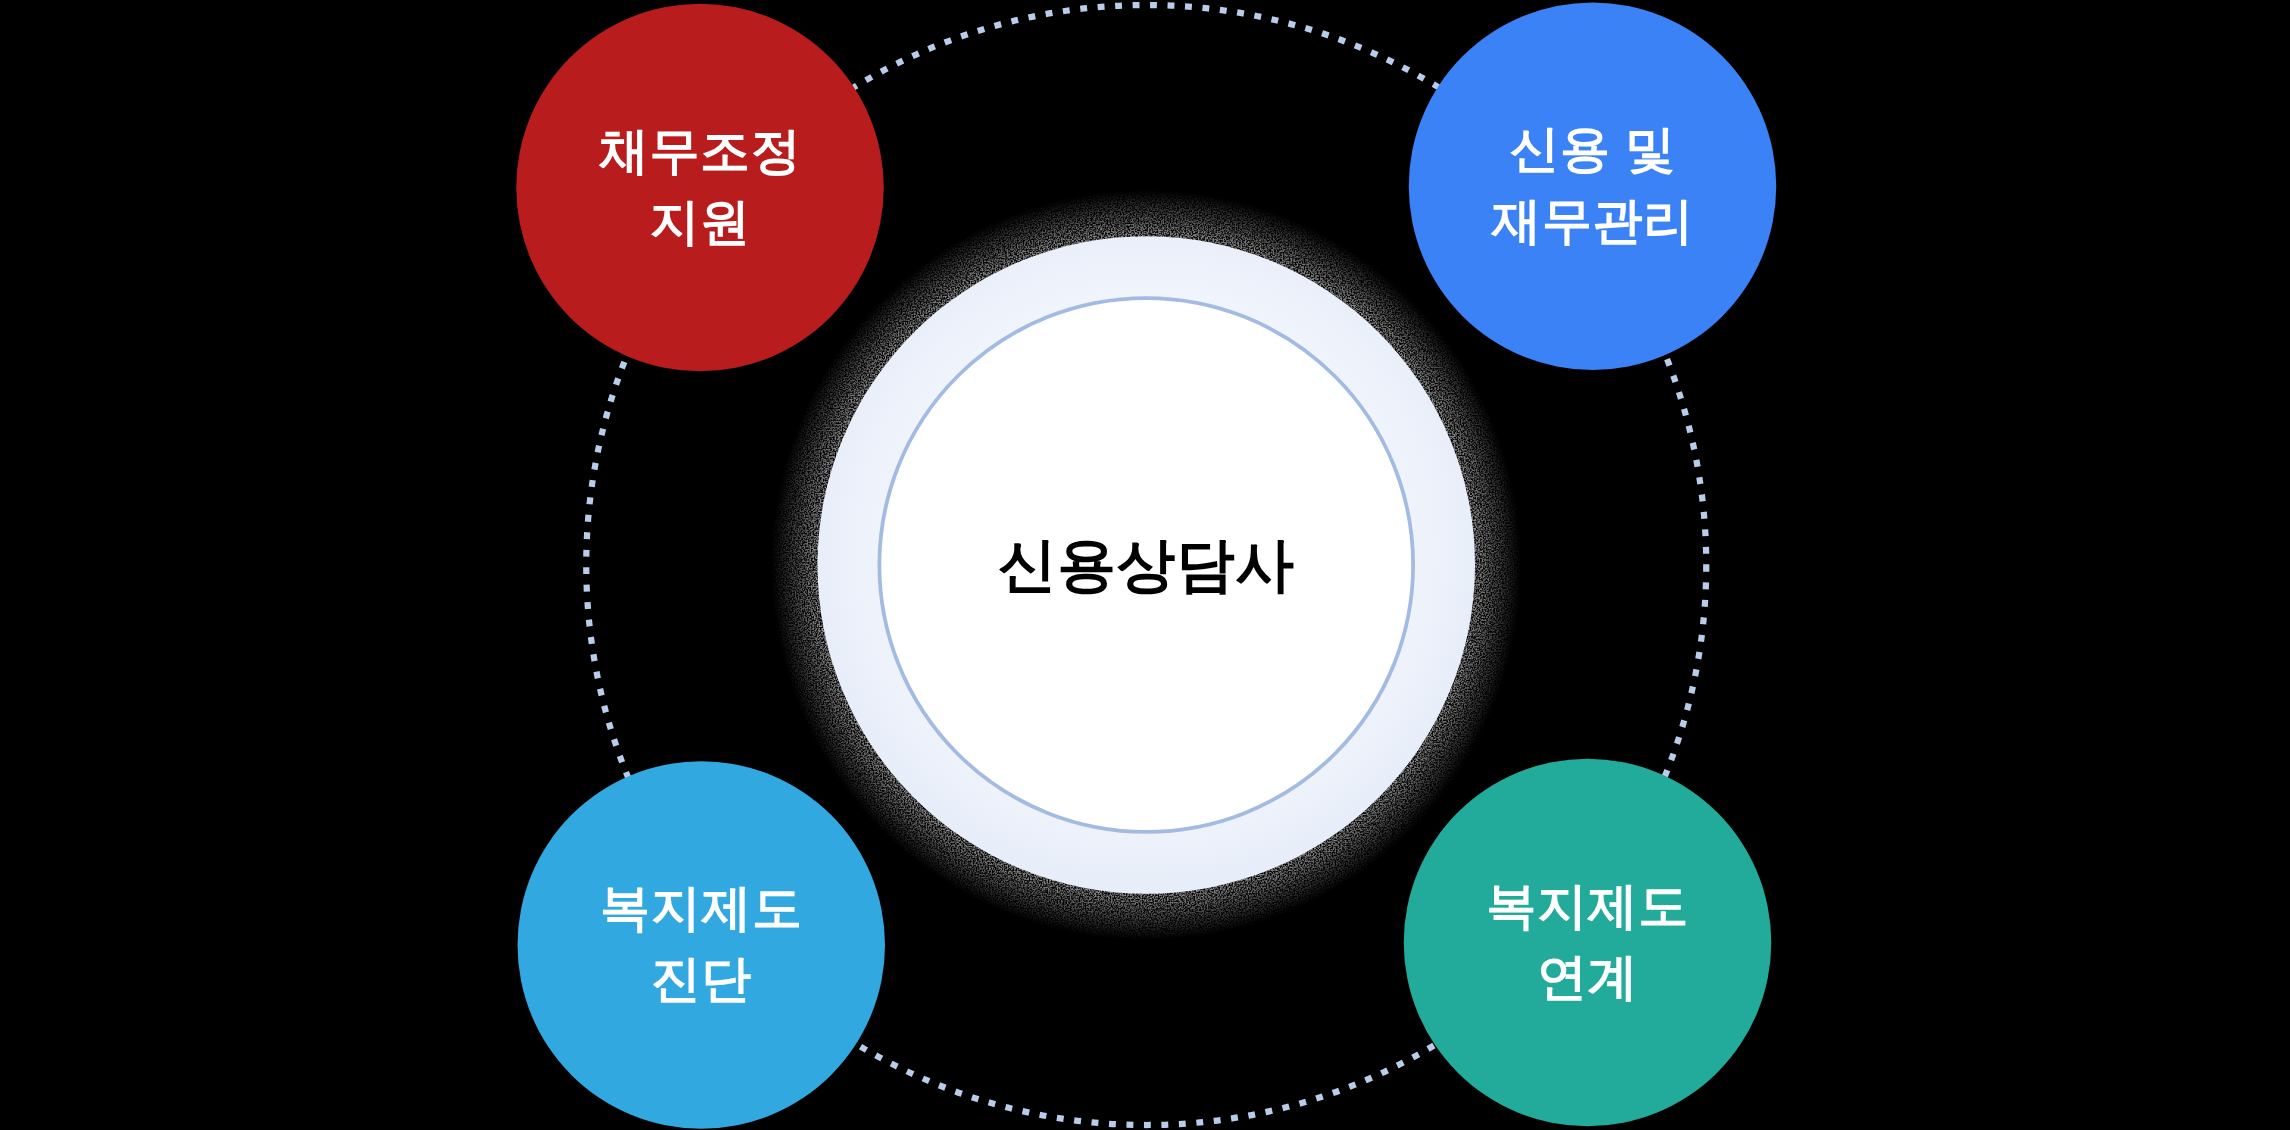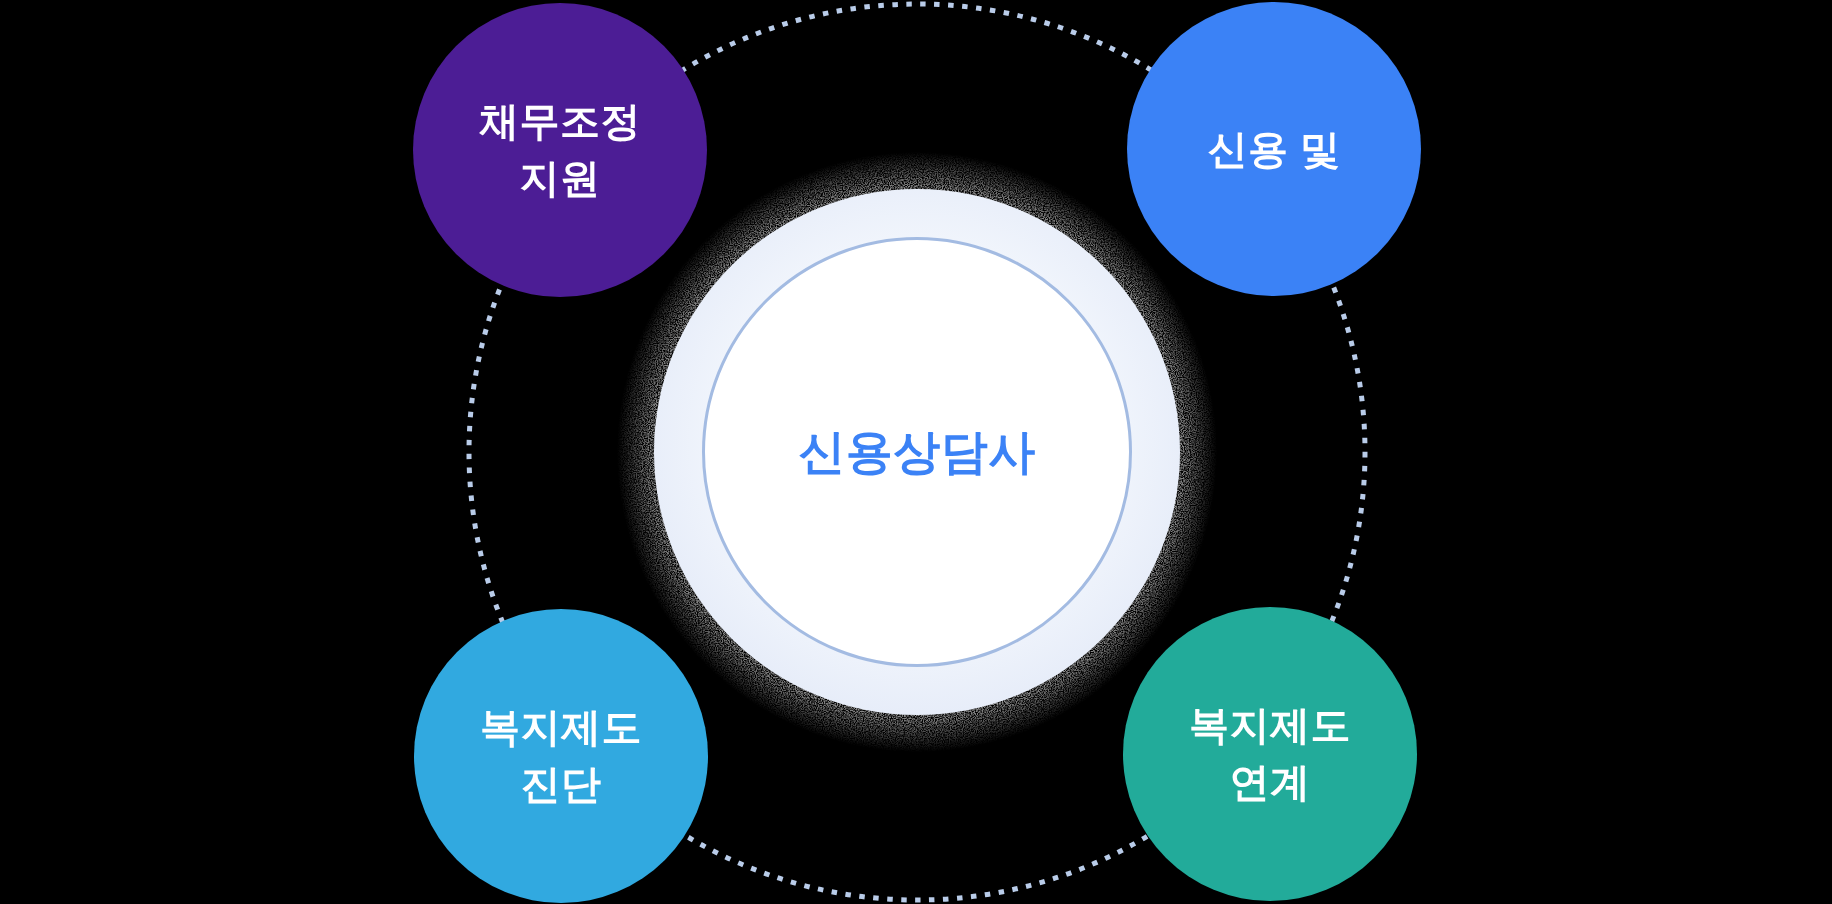--- a/index.html
+++ b/index.html
@@ -28,21 +28,21 @@
     width: 430px; height: 430px;
     box-sizing: border-box;
     border-radius: 50%;
     background: #FFFFFF;
     border: 3px solid #A3BBE2;
     display: flex;
     align-items: center;
     justify-content: center;
     font-size: 47px;
     font-weight: 700;
-    color: #3b82f6;
+    color: #000000;
     letter-spacing: 0.5px;
   }
 
   .bubble {
     position: absolute;
     width: 294px; height: 294px;
     border-radius: 50%;
     display: flex;
     flex-direction: column;
     align-items: center;
@@ -83,27 +83,28 @@
     </defs>
     <circle cx="310" cy="310" r="300" fill="url(#haloFade)" filter="url(#dither)"></circle>
   </svg>
 
   <div class="center-pale"></div>
 
   <div class="center-white" style="border-color: rgb(163, 187, 226);">
     <span>신용상담사</span>
   </div>
 
-  <div class="bubble tl" style="background: #4c1d95;">
+  <div class="bubble tl" style="background: #b91c1c;">
     <span>채무조정</span>
     <span>지원</span>
   </div>
 
   <div class="bubble tr" style="background: #3b82f6;">
     <span>신용 및</span>
+    <span>재무관리</span>
   </div>
 
   <div class="bubble bl" style="background: rgb(49, 169, 224);">
     <span>복지제도</span>
     <span>진단</span>
   </div>
 
   <div class="bubble br" style="background: rgb(34, 171, 154);">
     <span>복지제도</span>
     <span>연계</span>

